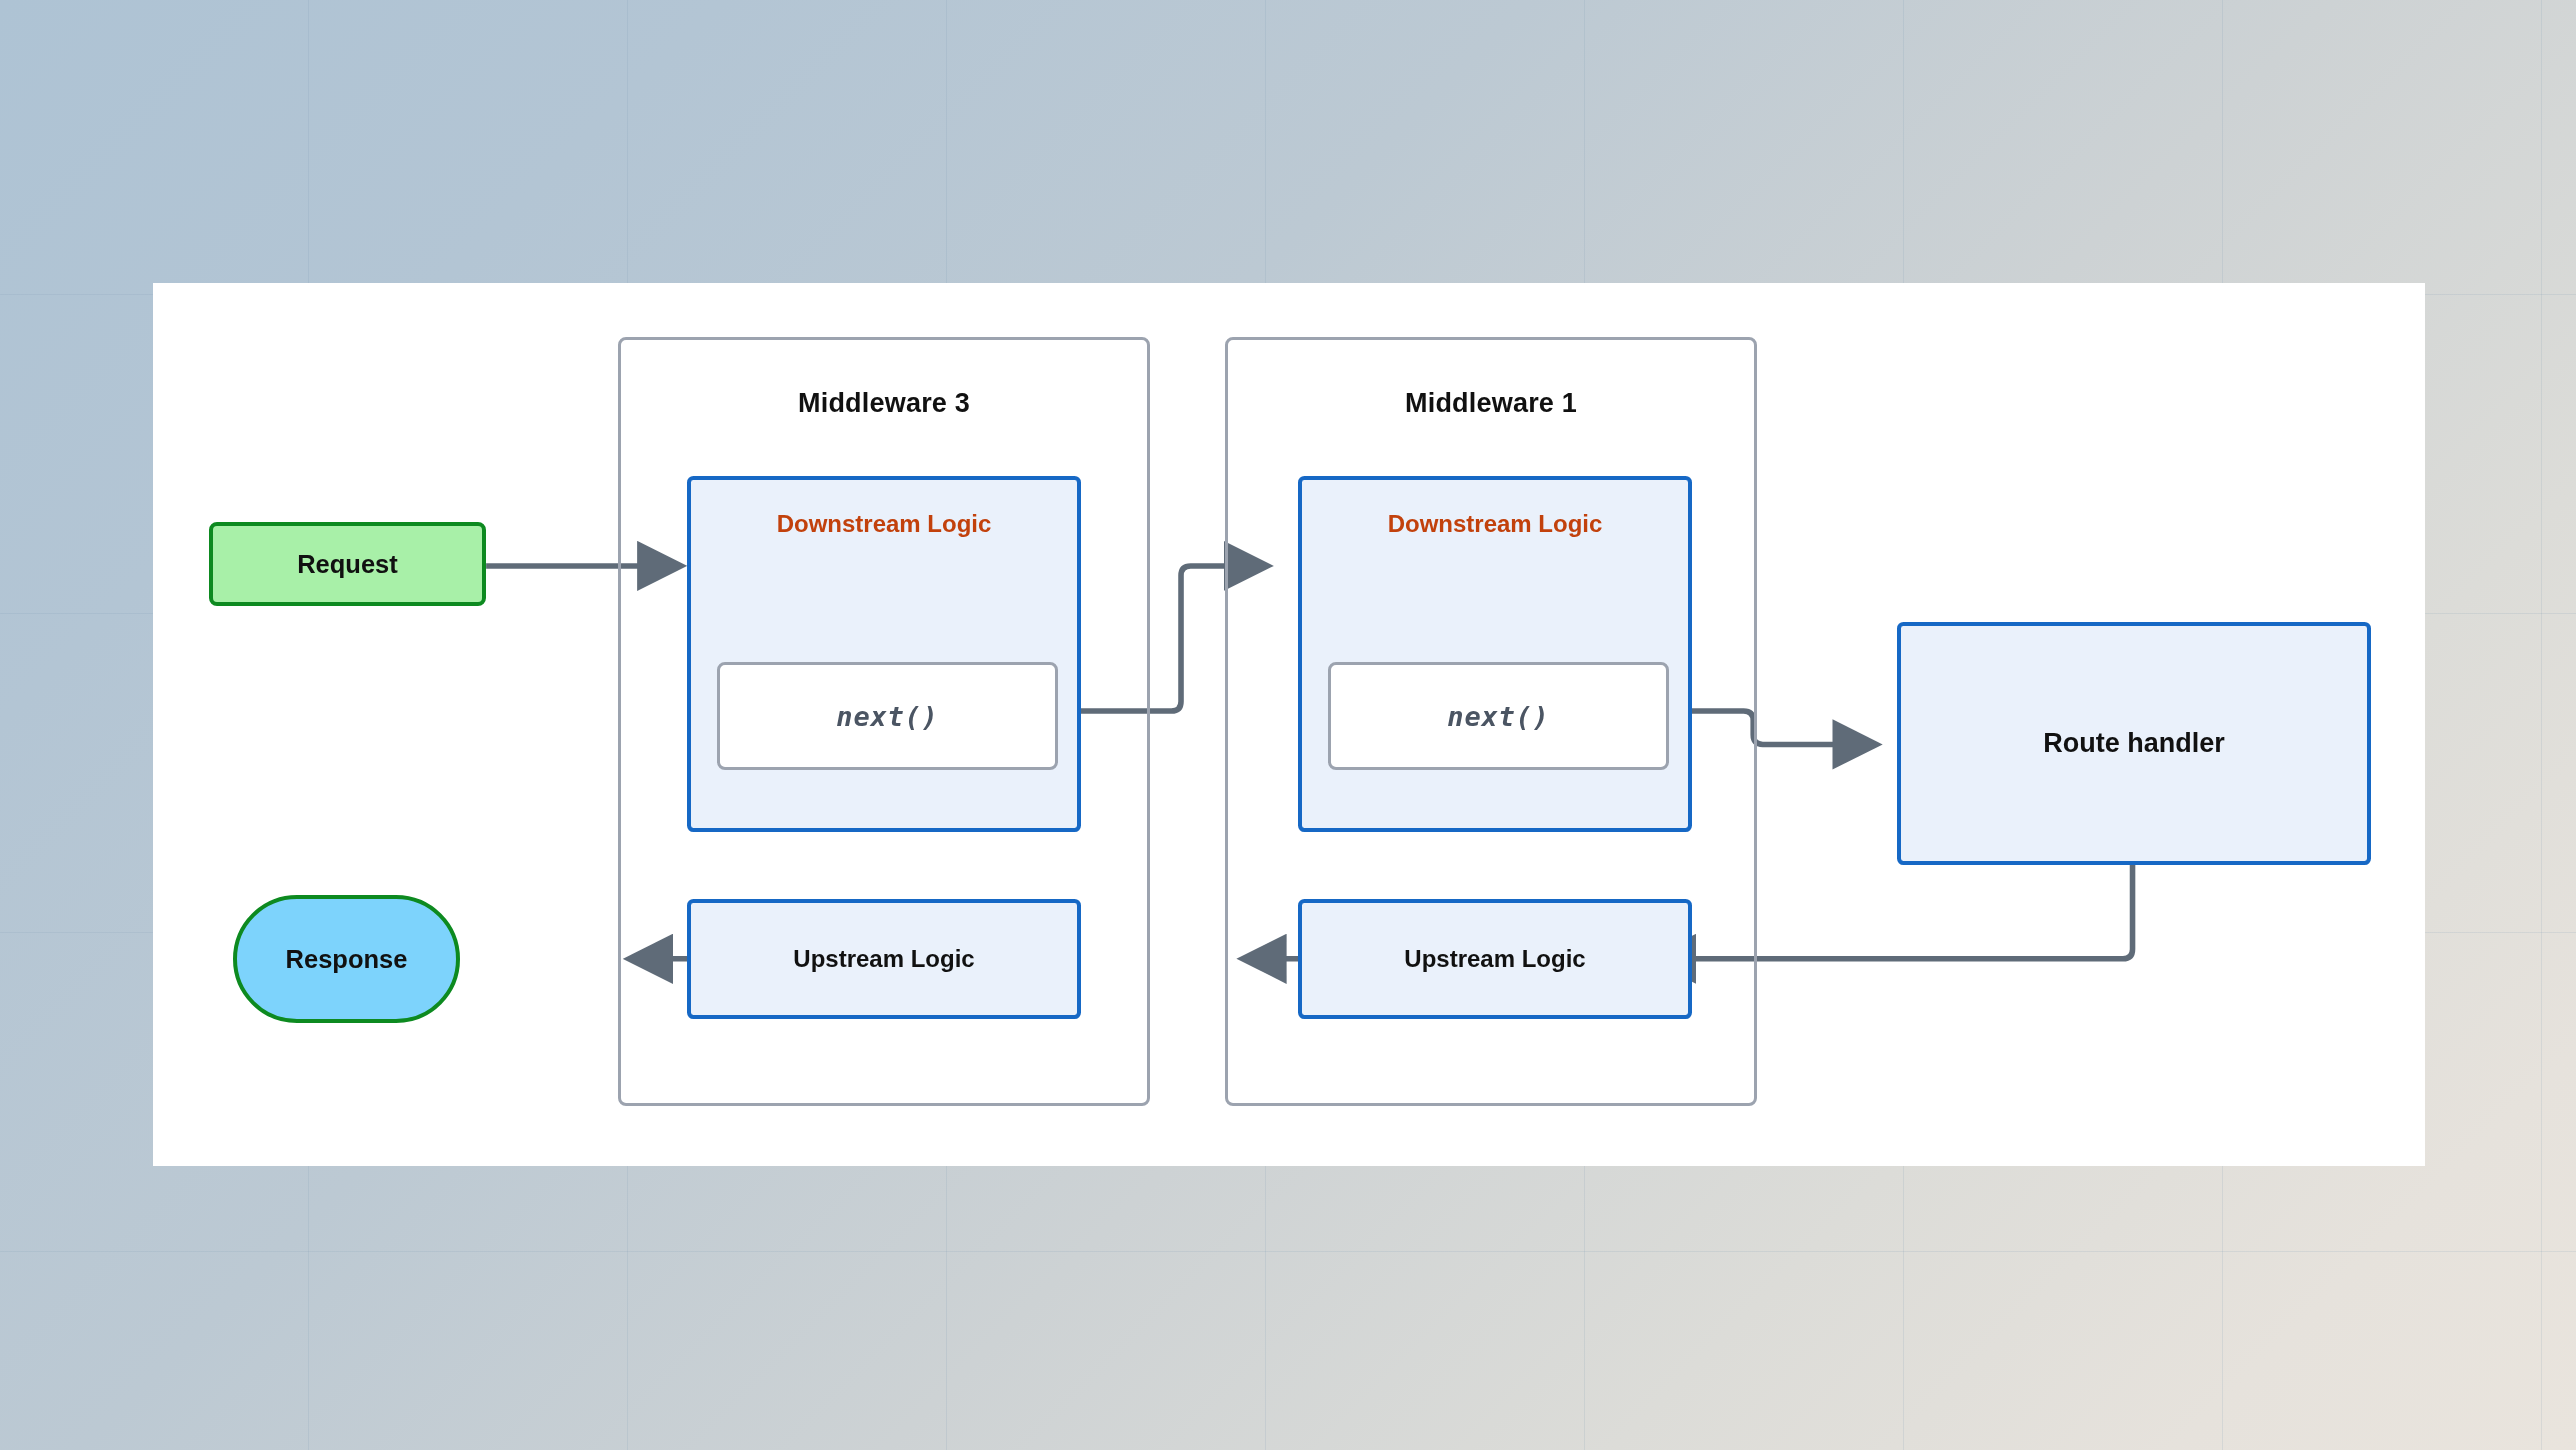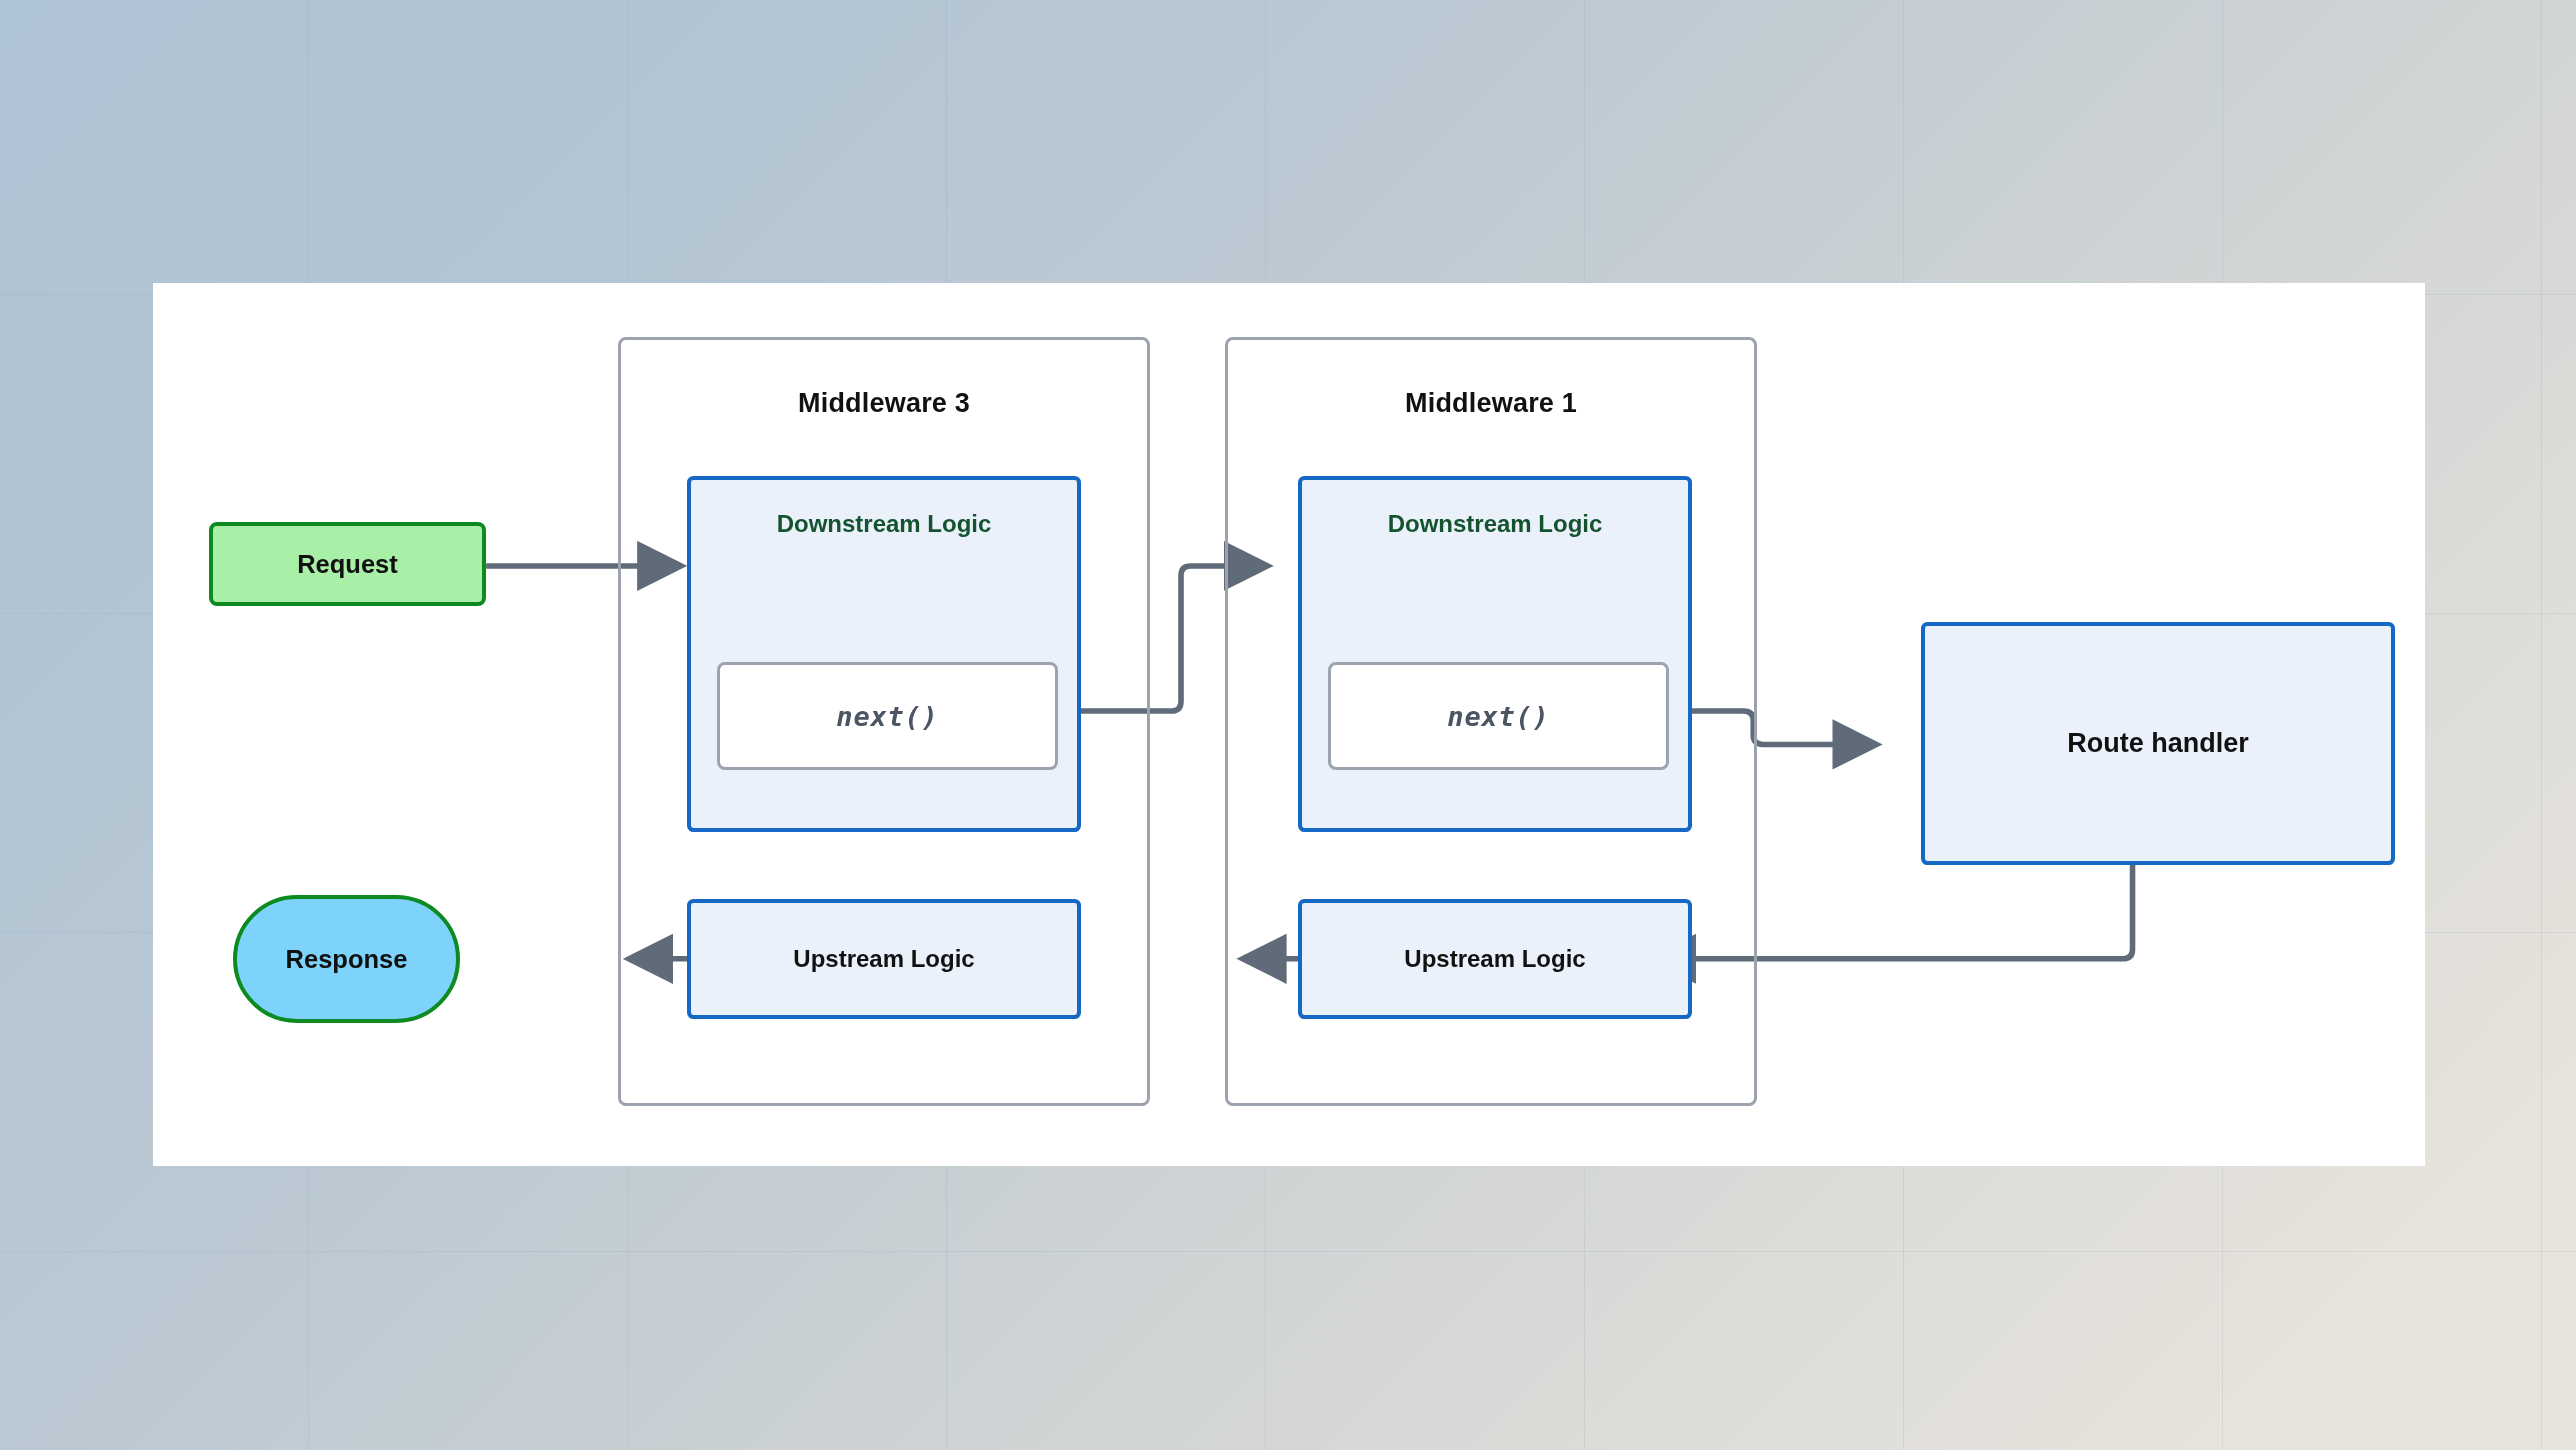--- a/index.html
+++ b/index.html
@@ -86,21 +86,21 @@
     border-radius: 6.4px;
     background: #eaf1fb;
     box-sizing: border-box;
   }
   .logic-label {
     position: absolute;
     width: 100%;
     text-align: center;
     font-size: 24px;
     font-weight: bold;
-    color: #14532d;
+    color: #c2410c;
   }
 
   
   .next-box {
     position: absolute;
     box-sizing: border-box;
     background: #ffffff;
     border: 3.2px solid #9ca3af;
     border-radius: 8px;
     display: flex;
@@ -203,18 +203,18 @@
   </div>
 
   <div class="node terminal-rect" style="left:56px; top:239px; width:277px; height:84px;">
     <span>Request</span>
   </div>
 
   <div class="node terminal-stadium" style="left:80px; top:612px; width:227px; height:128px;">
     <span>Response</span>
   </div>
 
-  <div class="node route-box" style="left:1744px; top:339px; width:474px; height:243px;margin-left:24px;">
+  <div class="node route-box" style="left:1744px; top:339px; width:474px; height:243px;">
     <span>Route handler</span>
   </div>
 
 </div>
 
 
 </body></html>

